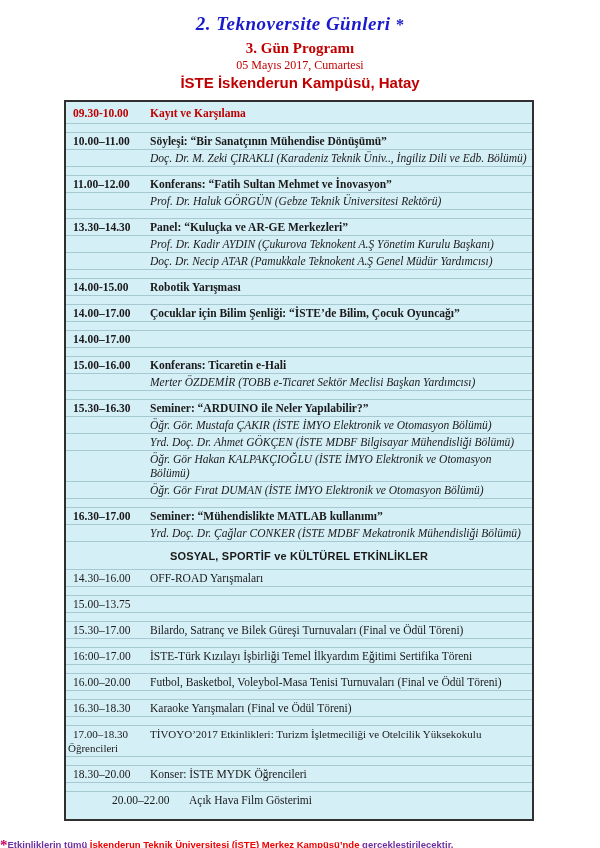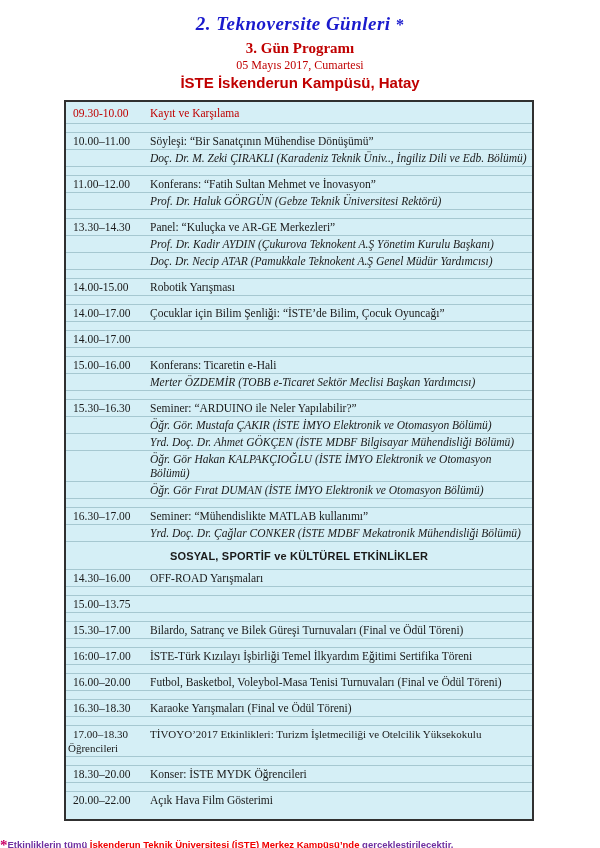--- a/index.html
+++ b/index.html
@@ -14,24 +14,24 @@
   .program-title { color:#c00000; font-weight:bold; font-size:15px; margin-top:5px; }
   .doc-date { color:#c00000; font-size:12px; margin-top:1px; }
   .doc-location { color:#c00000; font-family:"Liberation Sans",sans-serif; font-size:15px;
                   font-weight:bold; margin-top:1px; }
 
   
   .tableWrap { margin:9px 0 0 64px; width:470px; box-sizing:border-box;
                border:2px solid #303030; background:#d5eff6; }
   .r { display:flex; border-bottom:1px solid #a6c8d1; padding:1px 0; font-size:11.5px; line-height:14px; }
   .r.first { padding-top:4px; padding-bottom:3px; }
-  .r.last { border-bottom:none; padding-bottom:12px; }
+  .r.last { border-bottom:none; padding-bottom:12px;padding-left:39px; }
   .time { flex:0 0 84px; width:84px; padding-left:7px; box-sizing:border-box; }
   .txt { flex:1; padding-right:4px; }
-  .bold .time, .bold .txt { font-weight:normal; }
+  .bold .time, .bold .txt { font-weight:bold; }
   .red { color:#c00000; }
   .speaker .txt { font-style:italic; }
   .sp { height:8px; border-bottom:1px solid #a6c8d1; }
   .secHead { text-align:center; font-family:"Liberation Sans",sans-serif; font-weight:bold;
              font-size:11px; padding:8px 0 7px 0; border-bottom:1px solid #a6c8d1; letter-spacing:0.2px; }
   .wrapRow { display:block; border-bottom:1px solid #a6c8d1; padding:1px 0; font-size:11px; line-height:14px; }
   .wrapRow .time-inline { display:inline-block; width:77px; padding-left:7px; }
   .wrapRow .cont { display:block; padding-left:2px; }
 
   

